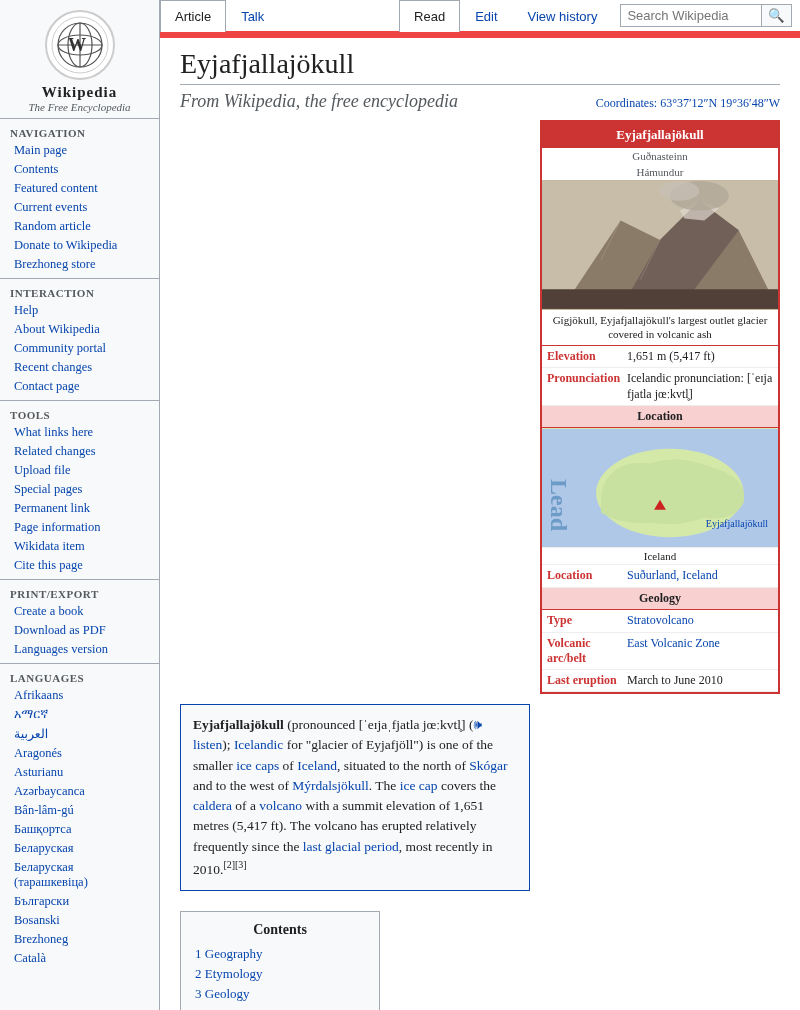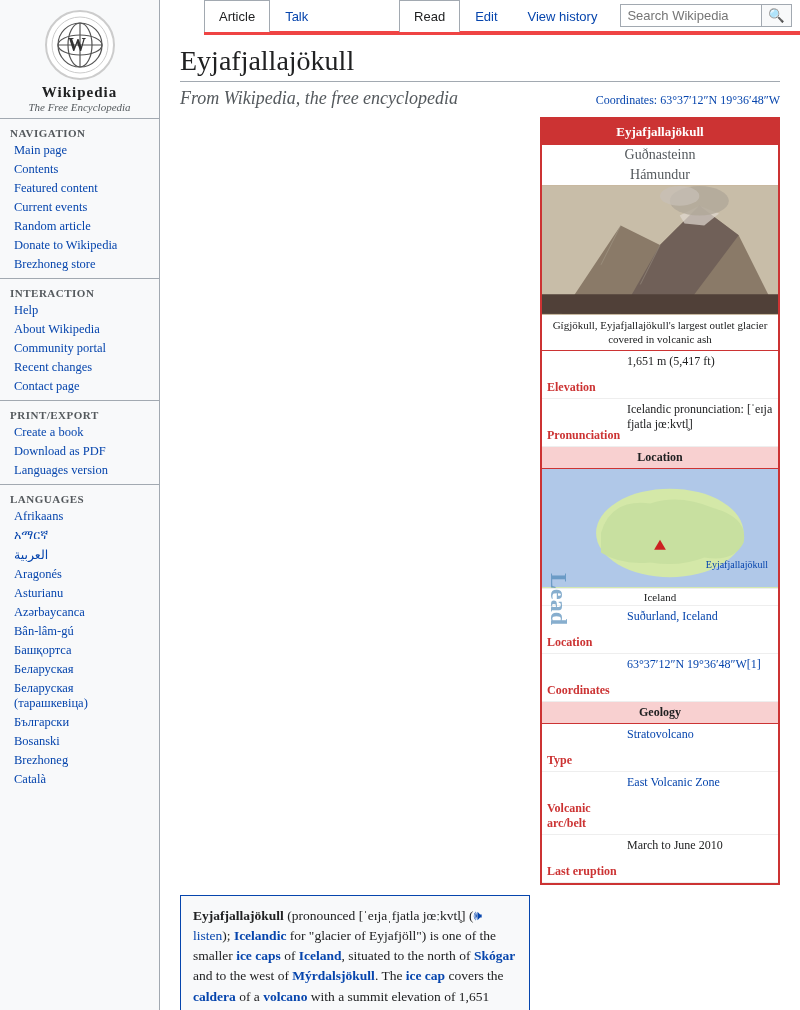--- a/index.html
+++ b/index.html
@@ -17,51 +17,51 @@
     .sidebar-logo-sub { font-size: 11px; font-style: italic; color: #54595d; }
 
     .sidebar-nav-section { padding: 4px 0; border-top: 1px solid #a2a9b1; }
     .sidebar-nav-section-title { font-size: 11px; font-weight: bold; color: #54595d; padding: 4px 10px 2px; text-transform: uppercase; letter-spacing: 0.5px; }
     .sidebar-nav-item { display: block; padding: 2px 10px 2px 14px; color: #0645ad; text-decoration: none; font-size: 12.5px; cursor: pointer; }
 
     
     #content-area { flex: 1; display: flex; flex-direction: column; }
 
     
-    #top-tabs { display: flex; align-items: stretch; border-bottom: 4px solid #ef4444; background: #fff; padding-left: 0; margin-left: 44px; }
+    #top-tabs { display: flex; align-items: stretch; border-bottom: 7px solid #ef4444; background: #fff; padding-left: 0; }
     .tab-group { display: flex; }
     .tab-item { padding: 8px 14px; font-size: 13px; color: #0645ad; cursor: pointer; border: 1px solid transparent; border-bottom: none; margin-bottom: -1px; font-family: sans-serif; }
     .tab-item.active { background: #fff; border-color: #a2a9b1; border-bottom-color: #fff; color: #202122; }
     .tab-spacer { flex: 1; }
     .tab-right { display: flex; align-items: center; }
     #search-box { display: flex; align-items: center; border: 1px solid #a2a9b1; border-radius: 0; margin: 4px 8px; }
     #search-box input { border: none; outline: none; padding: 3px 6px; font-size: 13px; width: 140px; font-family: sans-serif; }
     #search-box button { background: #f8f9fa; border: none; border-left: 1px solid #a2a9b1; padding: 3px 6px; cursor: pointer; }
 
     
     #article { padding: 10px 20px 20px; flex: 1; }
 
     h1.page-title { font-family: 'Linux Libertine', Georgia, serif; font-size: 28px; font-weight: normal; border-bottom: 1px solid #a2a9b1; padding-bottom: 4px; margin-bottom: 6px; }
     .from-wikipedia { font-size: 18px; color: #54595d; font-style: italic; margin-bottom: 0; }
     .coordinates { float: right; font-size: 12px; color: #0645ad; }
 
     
     .lead-box { border: 1px solid #0645ad; padding: 10px 12px; margin-bottom: 10px; font-size: 13.5px; line-height: 1.5; background: #f8f9fa; clear: right; }
-    .lead-box a, .link { color: #0645ad; text-decoration: none; font-weight: bold; }
+    .lead-box a, .link { color: #0645ad; text-decoration: none; }
     sup { font-size: 10px; }
 
     
     .infobox { float: right; clear: right; border: 2px solid #cc3333; background: #fff; width: 240px; margin: 0 0 10px 15px; font-size: 12px; }
     .infobox-title { background: #cc3333; color: #fff; text-align: center; font-weight: bold; padding: 5px; font-size: 13px; }
-    .infobox-subtitle { text-align: center; font-size: 14px; color: #54595d; padding: 2px; }
+    .infobox-subtitle { text-align: center; font-size: 11px; color: #54595d; padding: 2px; }
     .infobox-image { width: 100%; height: 130px; background: #c8b8a0; display: flex; align-items: center; justify-content: center; overflow: hidden; }
     .infobox-image svg { width: 100%; height: 130px; }
     .infobox-caption { font-size: 11px; text-align: center; padding: 3px 5px; color: #202122; line-height: 1.3; border-bottom: 1px solid #cc3333; }
     .infobox-row { display: flex; padding: 3px 5px; border-bottom: 1px solid #eee; }
-    .infobox-row-header { font-weight: bold; color: #cc3333; width: 80px; min-width: 80px; font-size: 12px; padding-right: 4px; margin-top: 26px; }
+    .infobox-row-header { font-weight: bold; color: #cc3333; width: 80px; min-width: 80px; font-size: 12px; padding-right: 4px; }
     .infobox-row-value { color: #202122; font-size: 12px; line-height: 1.3; }
     .infobox-row-value a { color: #0645ad; text-decoration: none; }
     .infobox-section { background: #f8d0d0; text-align: center; font-weight: bold; padding: 3px; font-size: 12px; border-bottom: 1px solid #cc3333; }
     .infobox-map { width: 100%; height: 120px; background: #d4e8b0; display: flex; align-items: center; justify-content: center; position: relative; border-bottom: 1px solid #eee; }
     .map-label { position: absolute; bottom: 12px; right: 20px; font-size: 11px; color: #0645ad; }
     .map-sublabel { text-align: center; font-size: 11px; padding: 2px; border-bottom: 1px solid #eee; }
 
     
     .contents-box { border: 1px solid #a2a9b1; background: #f8f9fa; display: inline-block; padding: 10px 14px; margin: 10px 0; font-size: 13px; min-width: 200px; }
     .contents-title { font-weight: bold; text-align: center; margin-bottom: 6px; font-size: 14px; }
@@ -108,20 +108,31 @@
 
     <div class="sidebar-nav-section">
       <div class="sidebar-nav-section-title">Interaction</div>
       <a class="sidebar-nav-item">Help</a>
       <a class="sidebar-nav-item">About Wikipedia</a>
       <a class="sidebar-nav-item">Community portal</a>
       <a class="sidebar-nav-item">Recent changes</a>
       <a class="sidebar-nav-item">Contact page</a>
     </div>
 
+    <div class="sidebar-nav-section">
+      <div class="sidebar-nav-section-title">Tools</div>
+      <a class="sidebar-nav-item">What links here</a>
+      <a class="sidebar-nav-item">Related changes</a>
+      <a class="sidebar-nav-item">Upload file</a>
+      <a class="sidebar-nav-item">Special pages</a>
+      <a class="sidebar-nav-item">Permanent link</a>
+      <a class="sidebar-nav-item">Page information</a>
+      <a class="sidebar-nav-item">Wikidata item</a>
+      <a class="sidebar-nav-item">Cite this page</a>
+    </div>
 
     <div class="sidebar-nav-section">
       <div class="sidebar-nav-section-title">Print/export</div>
       <a class="sidebar-nav-item">Create a book</a>
       <a class="sidebar-nav-item">Download as PDF</a>
       <a class="sidebar-nav-item">Languages version</a>
     </div>
 
     <div class="sidebar-nav-section">
       <div class="sidebar-nav-section-title">Languages</div>
@@ -222,24 +233,20 @@
 
             </svg>
             <div class="map-label" style="position:absolute; bottom:18px; right:10px; font-size:10px; color:#0645ad;">Eyjafjallajökull</div>
           </div>
           <div class="map-sublabel">Iceland</div>
 
           <div class="infobox-row">
             <div class="infobox-row-header">Location</div>
             <div class="infobox-row-value"><a>Suðurland, Iceland</a></div>
           </div>
-          <div class="infobox-row">
-            <div class="infobox-row-header">Coordinates</div>
-            <div class="infobox-row-value"><a>63°37′12″N 19°36′48″W[1]</a></div>
-          </div>
 
           <div class="infobox-section">Geology</div>
 
           <div class="infobox-row">
             <div class="infobox-row-header">Type</div>
             <div class="infobox-row-value"><a>Stratovolcano</a></div>
           </div>
           <div class="infobox-row">
             <div class="infobox-row-header">Volcanic arc/belt</div>
             <div class="infobox-row-value"><a>East Volcanic Zone</a></div>

